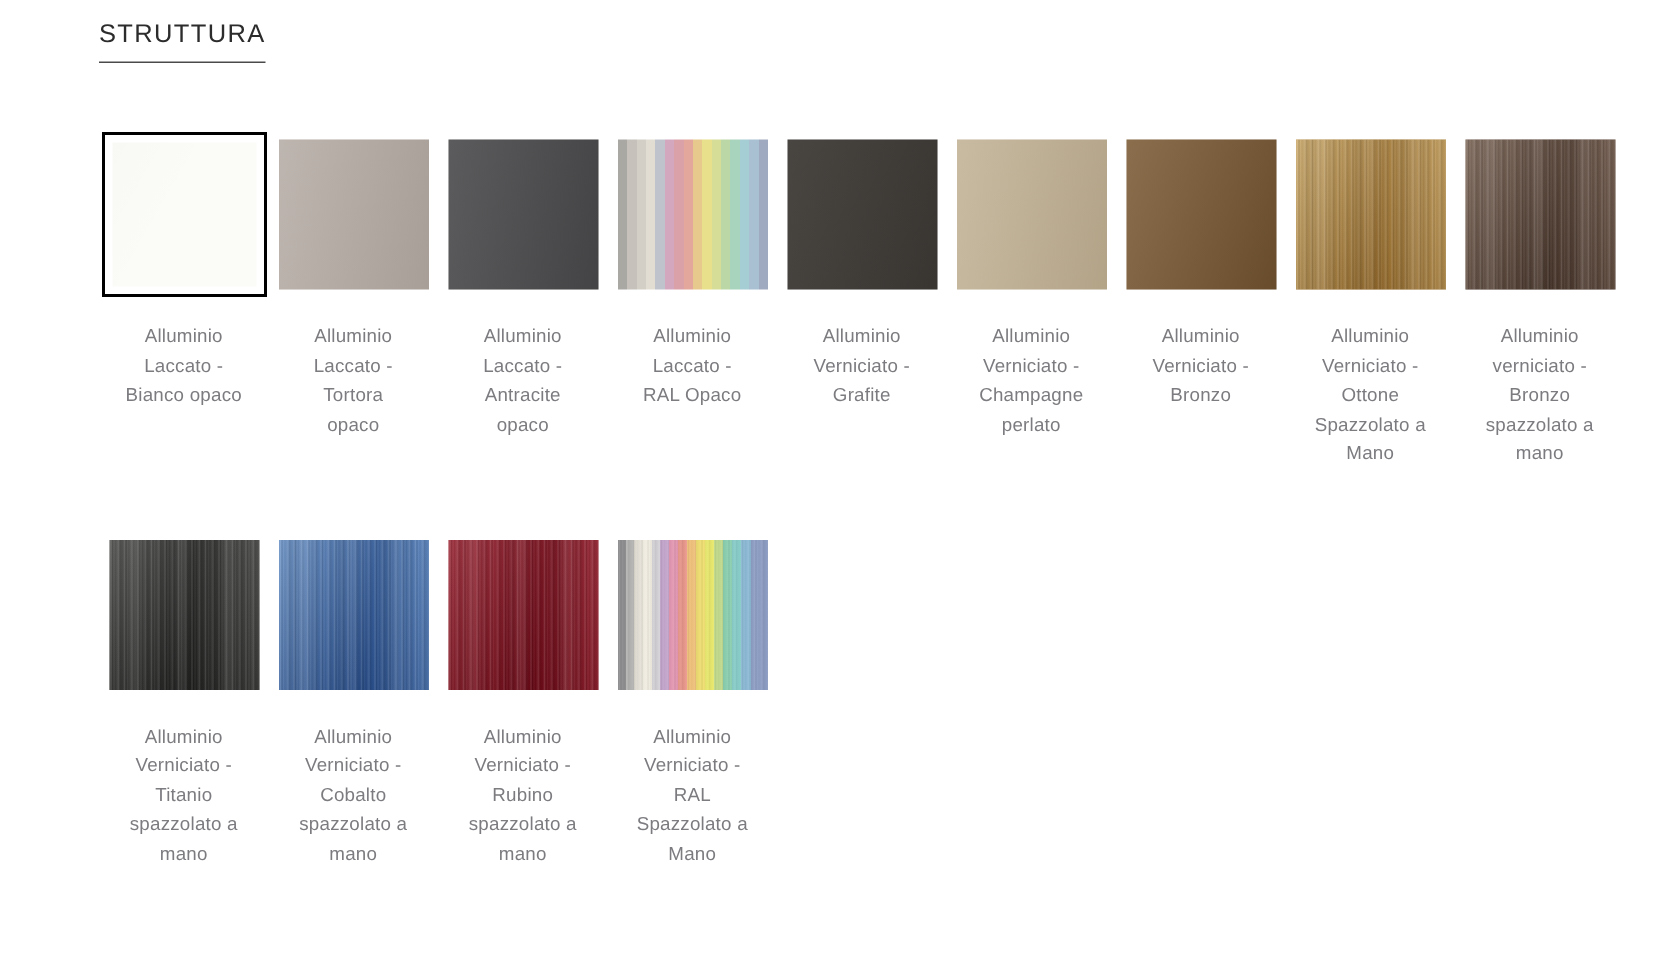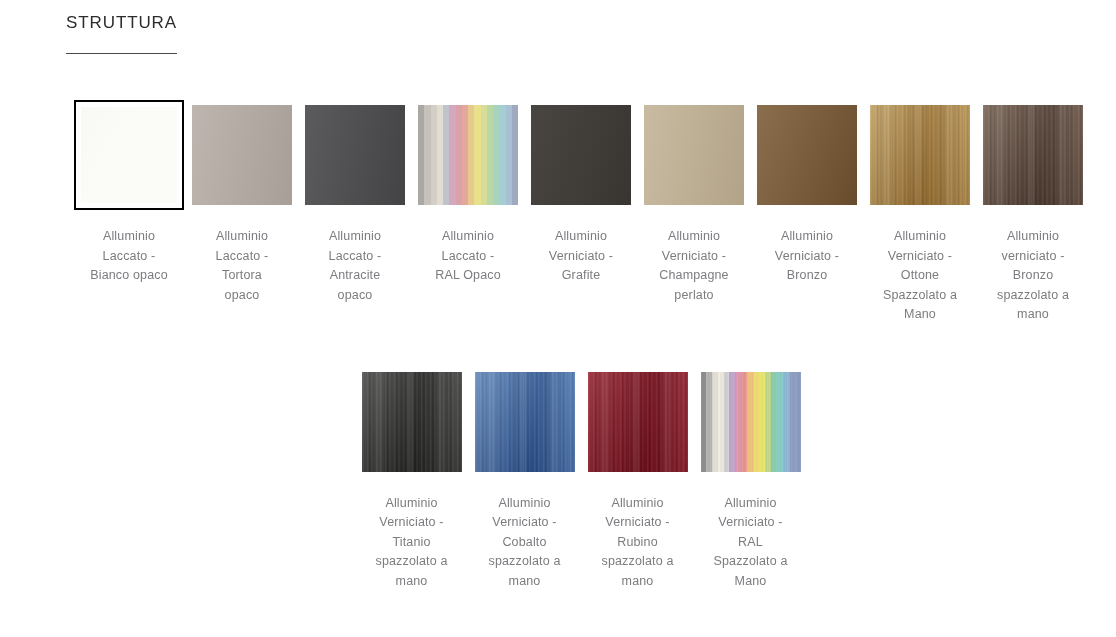--- a/index.html
+++ b/index.html
@@ -22,31 +22,30 @@
     padding: 12px 0 0 66px;
   }
   .section-title {
     font-size: 17px;
     font-weight: 400;
     letter-spacing: 0.9px;
     color: #2c2c2c;
     margin: 0;
     display: inline-block;
     border-bottom: 1px solid #4a4a4a;
-    padding-bottom: 20px;
+    padding-bottom: 8px;
     line-height: 1.25;
   }
 
   
   .swatch-grid {
     margin-top: 46px;
     display: flex;
     flex-wrap: wrap;
     width: 1030px;
-    justify-content: center;
   }
   .swatch-cell {
     width: 113px;
     margin-right: 0px;
     margin-bottom: 42px;
     display: flex;
     flex-direction: column;
     align-items: center;
     cursor: pointer;
   }

